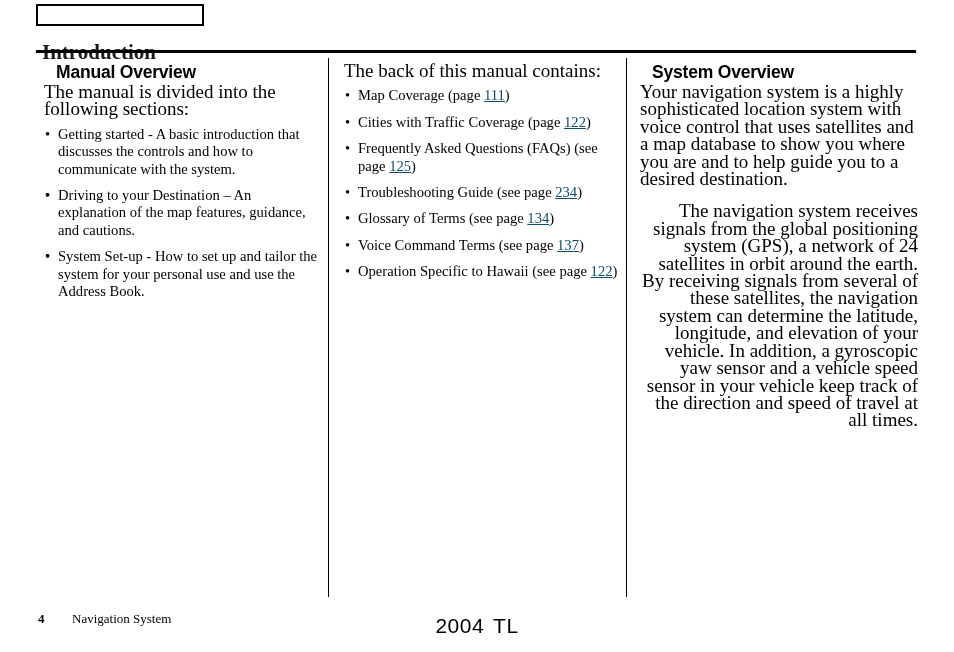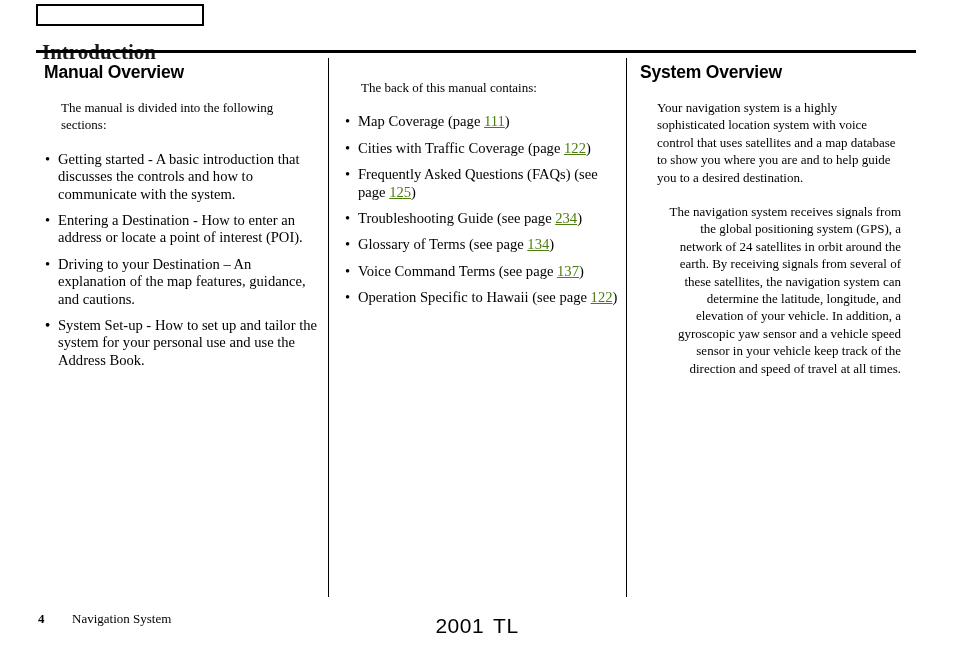--- a/index.html
+++ b/index.html
@@ -67,28 +67,28 @@
   }
   .col1 { left: 44px; width: 274px; }
   .col2 { left: 344px; width: 274px; }
   .col3 { left: 640px; width: 278px; }
 
   .section-heading {
     font-family: "Liberation Sans", sans-serif;
     font-weight: bold;
     font-size: 17.5px;
     line-height: 20px;
-    margin: 0 0 1px 0;
+    margin: 0 0 1px 12px;
     letter-spacing: -0.2px;
     color: #000000;
   }
 
   .para {
-    margin: 17px;
-    font-size: 13px;
+    margin: 0;
+    font-size: 19px;
     line-height: 17.4px;
   }
   .para + .para { margin-top: 0; }
   .para.spaced { margin-top: 15px; text-align: right; }
 
   ul.bullets {
     list-style: none;
     margin: 8px 0 0 0;
     padding: 0;
   }
@@ -101,21 +101,21 @@
   }
   ul.bullets li:last-child { margin-bottom: 0; }
   ul.bullets li .bullet-dot {
     position: absolute;
     left: 1px;
     top: 0;
     font-size: 14.6px;
     line-height: 17.4px;
   }
   .link-num {
-    color: #4d7c0f;
+    color: #0c4a6e;
   }
 
   
   .col2 ul.bullets { margin-top: 8px; }
   .col2 ul.bullets li { margin-bottom: 9px; }
 
   
   .footer-page-num {
     position: absolute;
     left: 38px;
@@ -162,21 +162,20 @@
 <div class="column col1">
   <h2 class="section-heading">Manual Overview</h2>
   <p class="para">The manual is divided into the following sections:</p>
   <ul class="bullets">
     <li>
       <span class="bullet-dot">•</span>
       <span>Getting started - A basic introduction that discusses the controls and how to communicate with the system.</span>
     </li>
     <li>
       <span class="bullet-dot">•</span>
-      <span>Entering a Destination - How to enter an address or locate a point of interest (POI).</span>
     </li>
     <li>
       <span class="bullet-dot">•</span>
       <span>Driving to your Destination – An explanation of the map features, guidance, and cautions.</span>
     </li>
     <li>
       <span class="bullet-dot">•</span>
     </li>
     <li>
       <span class="bullet-dot">•</span>
@@ -221,14 +220,14 @@
 
 <div class="column col3">
   <h2 class="section-heading">System Overview</h2>
   <p class="para">Your navigation system is a highly sophisticated location system with voice control that uses satellites and a map database to show you where you are and to help guide you to a desired destination.</p>
   <p class="para spaced">The navigation system receives signals from the global positioning system (GPS), a network of 24 satellites in orbit around the earth. By receiving signals from several of these satellites, the navigation system can determine the latitude, longitude, and elevation of your vehicle. In addition, a gyroscopic yaw sensor and a vehicle speed sensor in your vehicle keep track of the direction and speed of travel at all times.</p>
 </div>
 
 <div class="footer-page-num">4</div>
 <div class="footer-label">Navigation System</div>
 <div class="footer-model">
-  <span>2001</span><span class="gap"></span><span>TL</span>
+  <span>2004</span><span class="gap"></span><span>TL</span>
 </div>
 
 </body></html>

